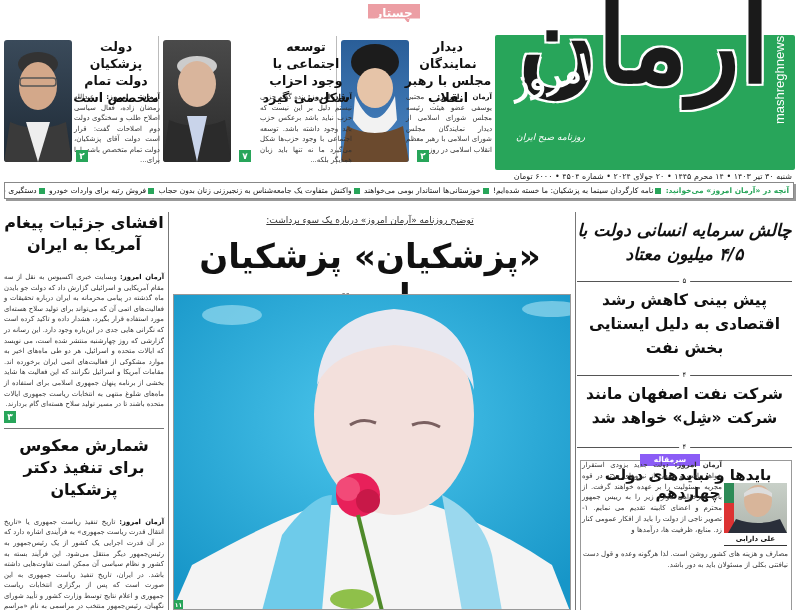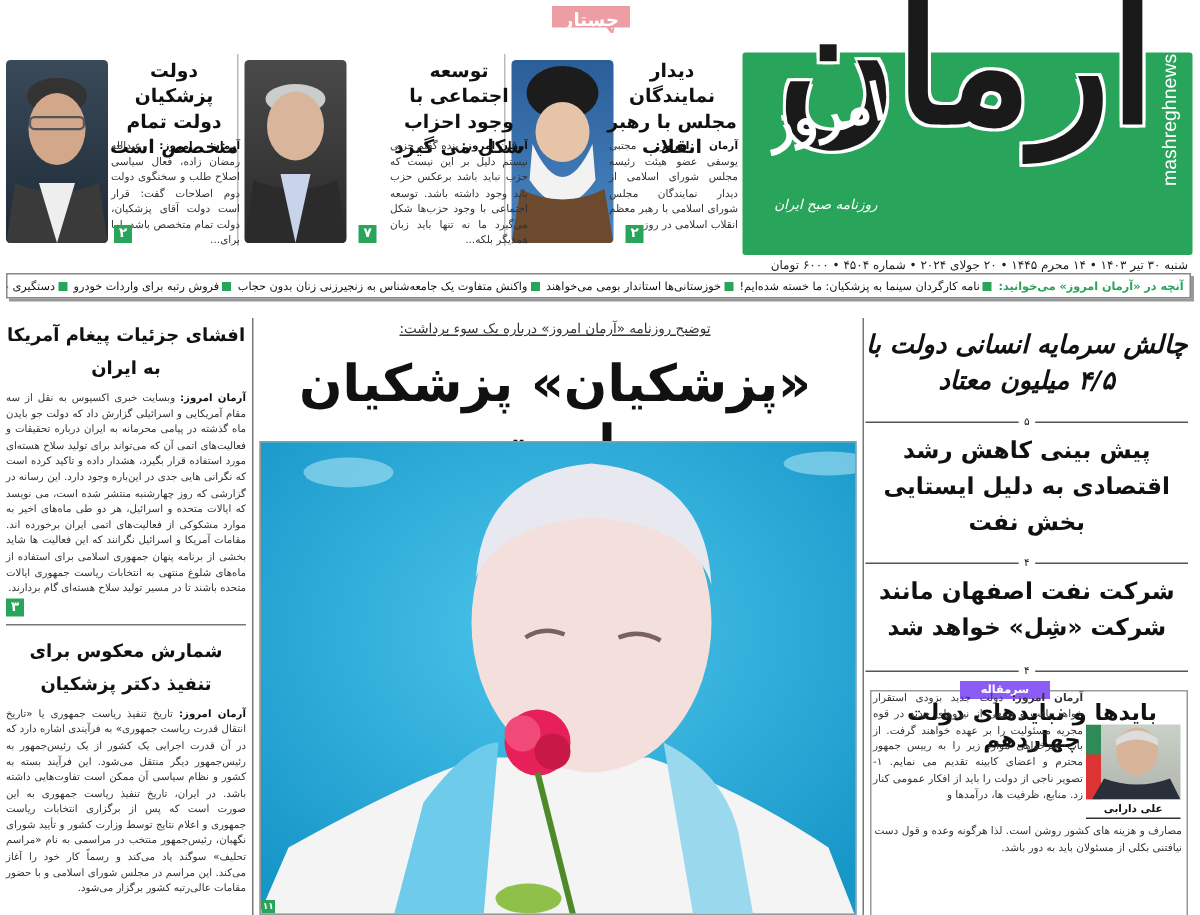--- a/index.html
+++ b/index.html
@@ -42,22 +42,22 @@
   .ed-label { left: 640px; top: 454px; width: 60px; height: 12px; background: #8b5cf6; color: #fff; font-size: 7.5px; text-align: center; line-height: 12px; font-weight: bold; }
   .ed-title { right: 12px; top: 466px; width: 200px; font-weight: bold; font-size: 15px; text-align: center; }
   .ed-photo { left: 724px; top: 483px; width: 63px; height: 50px; background: linear-gradient(#c8d0c8,#b0b6ae); overflow: hidden; }
   .ed-photo-name { left: 724px; top: 535px; width: 63px; font-size: 7px; font-weight: bold; text-align: center; border-bottom: 1px solid #333; padding-bottom: 2px; }
   .ed-body { right: 78px; top: 460px; width: 140px; font-size: 7px; line-height: 10.8px; text-align: justify; color: #333; }
   .ed-body2 { right: 12px; top: 549px; width: 205px; font-size: 7px; line-height: 10.8px; text-align: justify; color: #333; }
 
   
   .lcol { left: 4px; top: 212px; width: 160px; }
   .lvline { left: 168px; top: 212px; width: 1px; height: 398px; background: #777; }
-  .l-head { font-weight: bold; font-size: 12px; line-height: 22px; text-align: center; }
-  .l-body { font-size: 6.8px; line-height: 10.6px; text-align: justify; color: #333; margin-top: 4px; }
+  .l-head { font-weight: bold; font-size: 16px; line-height: 22px; text-align: center; }
+  .l-body { font-size: 6.8px; line-height: 10.6px; text-align: justify; color: #333; margin-top: 16px; }
   .l-body b { color: #111; }
   .l-sep { border-top: 1px solid #777; margin: 4px 0 6px; }
 
   
   .kicker { left: 170px; top: 215px; width: 400px; font-size: 9px; text-align: center; color: #333; text-decoration: underline; }
   .main-head { left: 170px; top: 236px; width: 400px; font-weight: bold; font-size: 34px; text-align: center; font-family: "DejaVu Sans", sans-serif; letter-spacing: -1px; }
   .main-photo { left: 173px; top: 294px; width: 398px; height: 316px; overflow: hidden; background: #1faed8; border: 1px solid #999; }
 </style>
 </head>
 <body>

